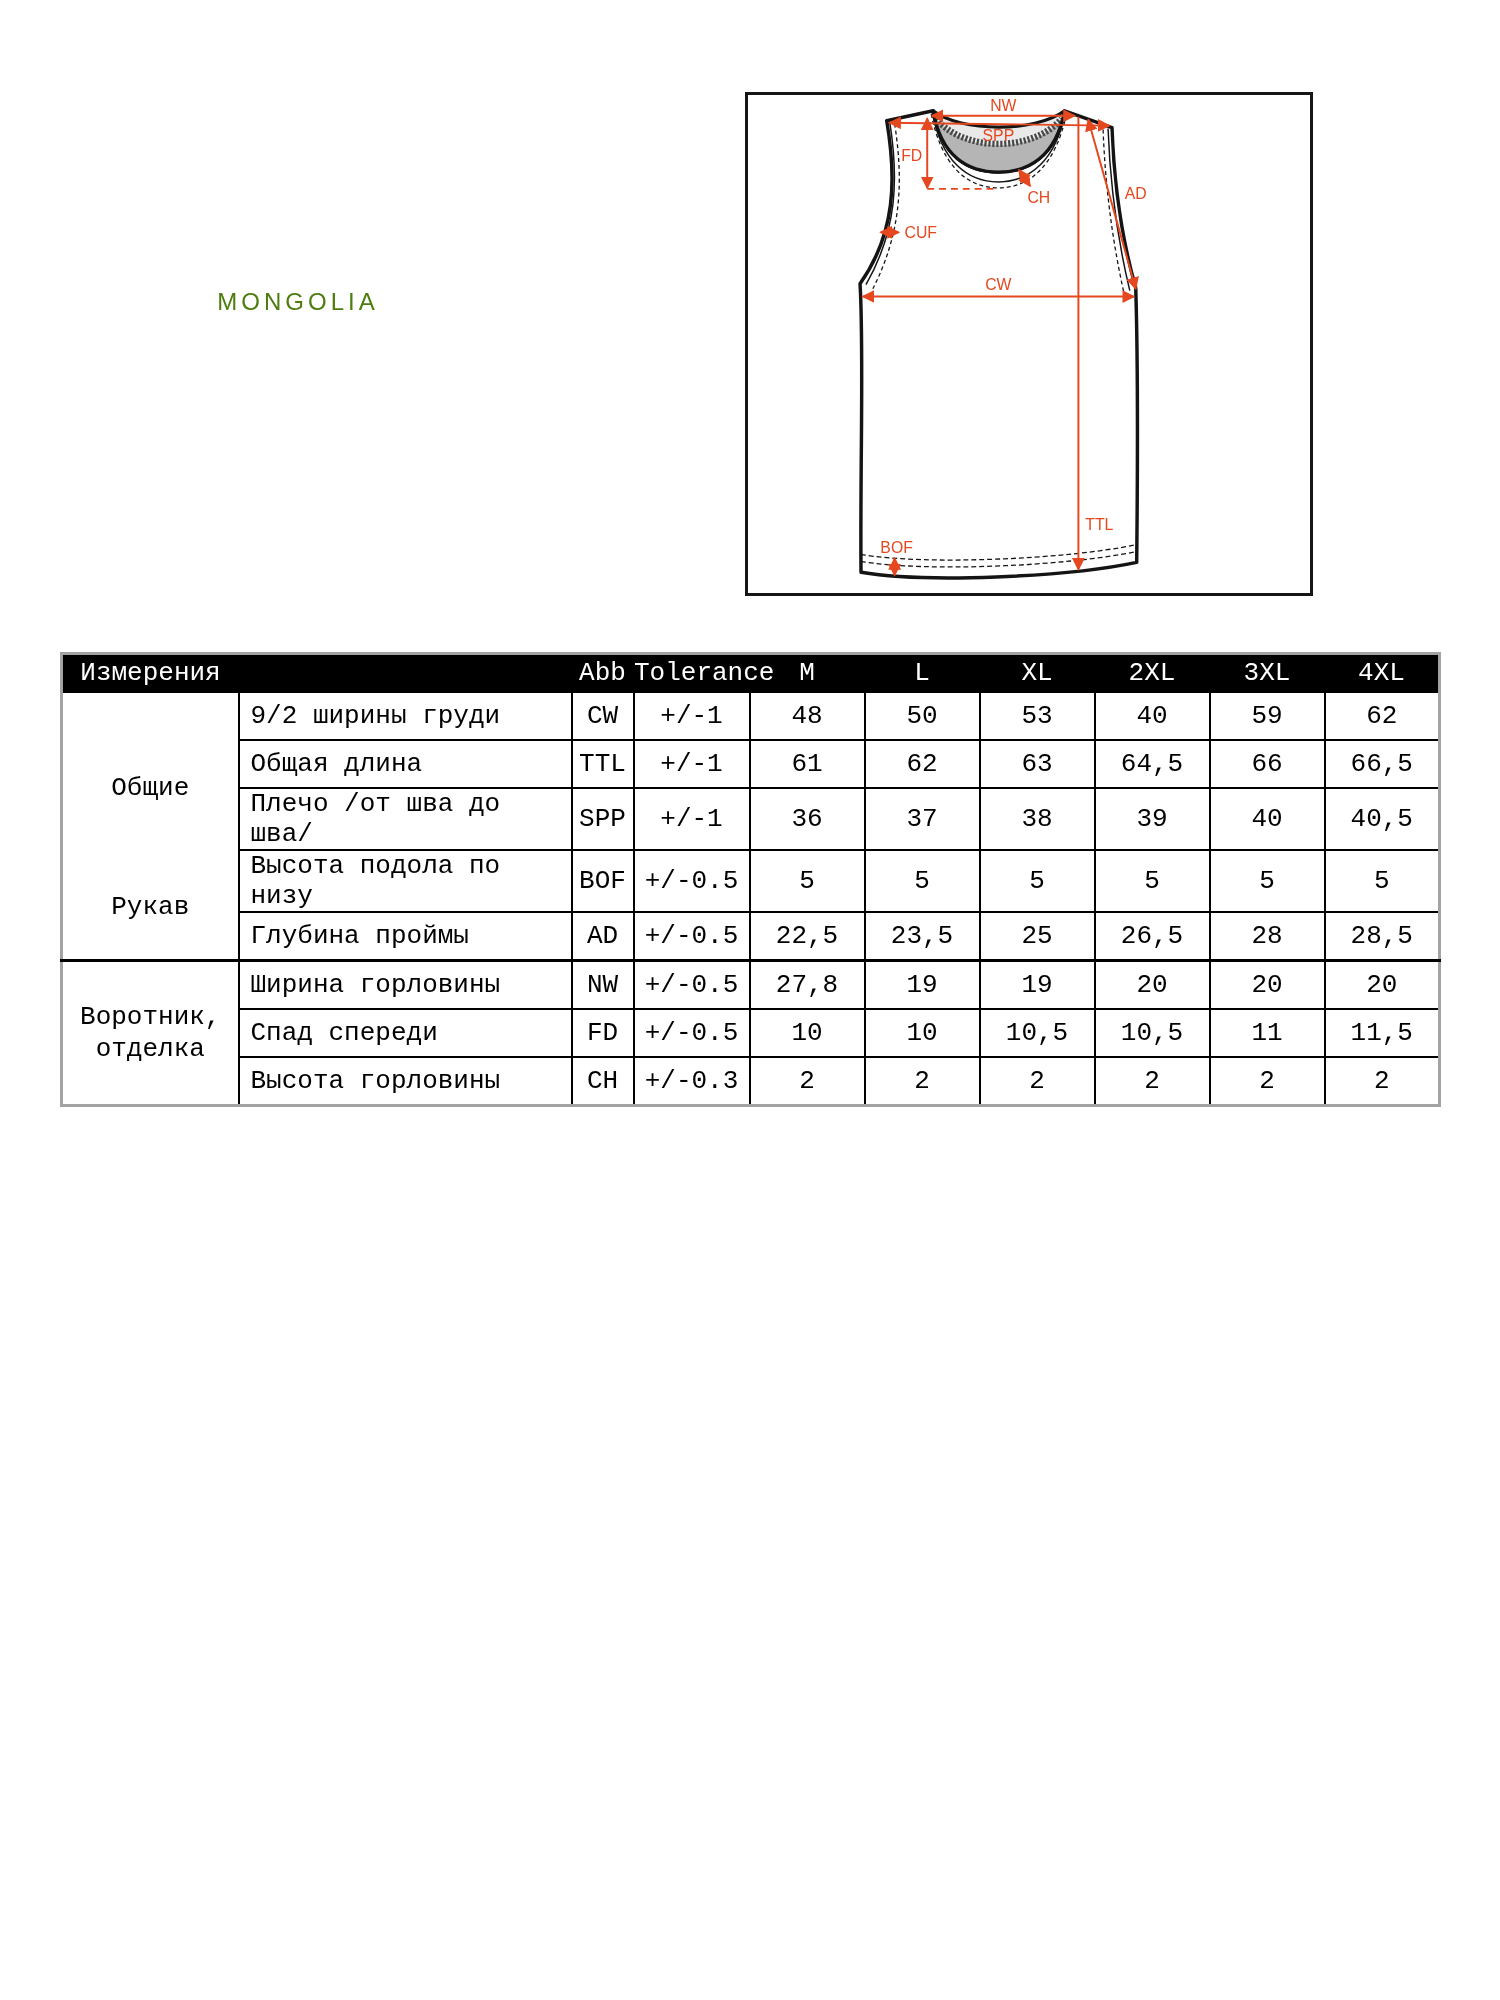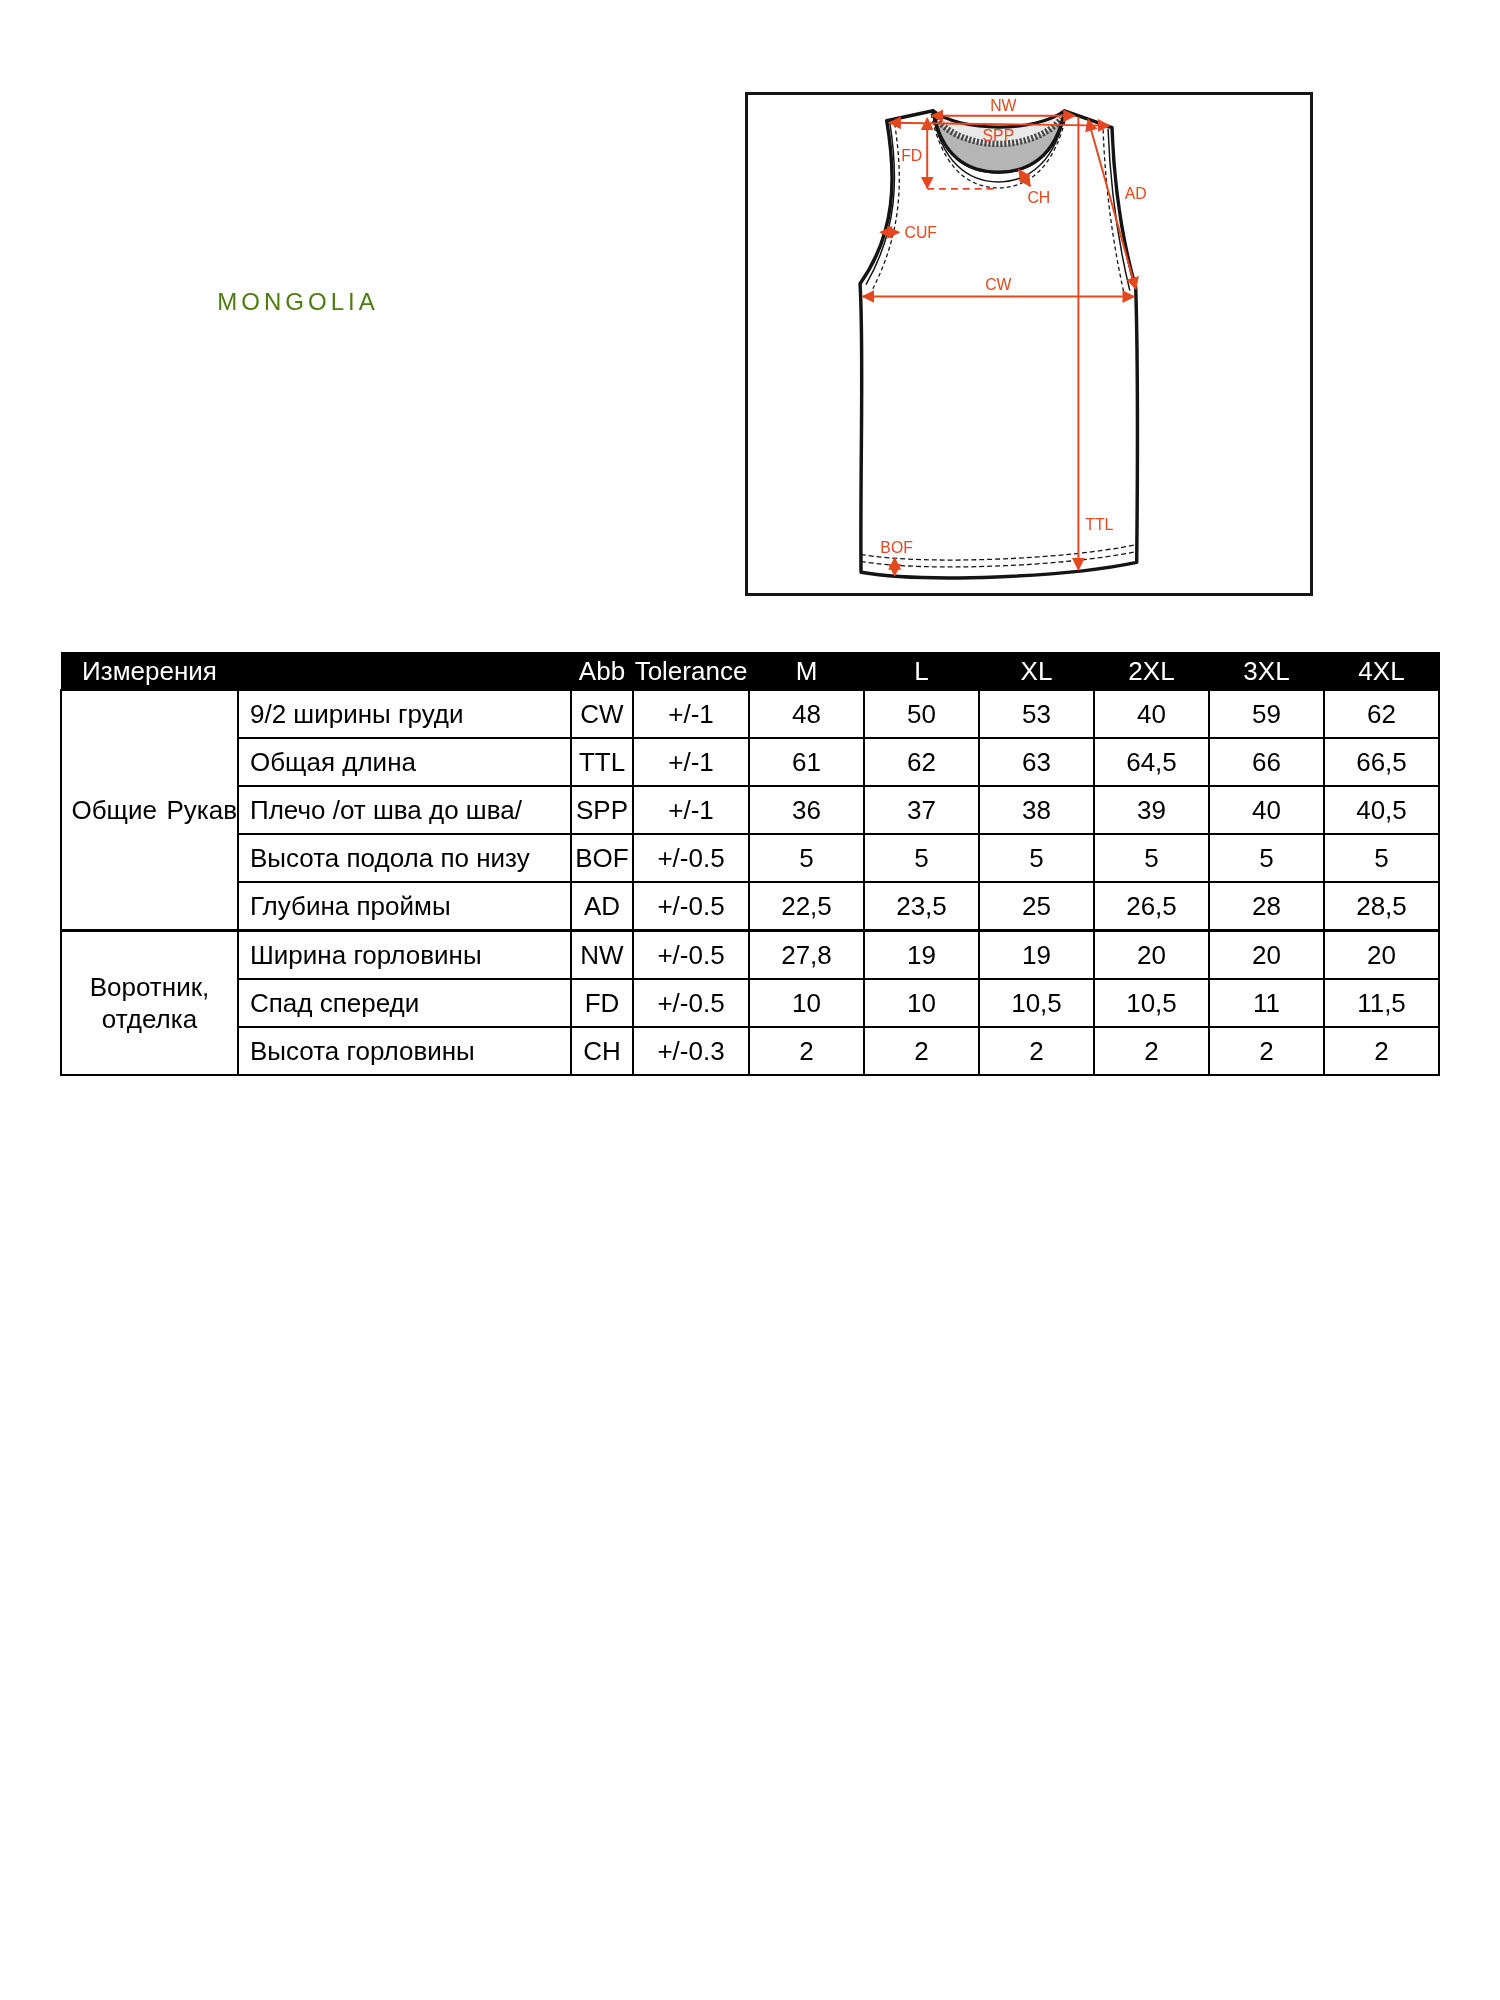--- a/index.html
+++ b/index.html
@@ -12,28 +12,28 @@
   .logo-sub{margin-top:8px;font-size:24px;letter-spacing:4px;color:#4d7c0f;font-weight:400;}
 
   
   .diagram-box{position:absolute;left:745px;top:92px;width:568px;height:504px;
                border:3px solid #161616;box-sizing:border-box;background:#fff;}
   .diagram-box svg{display:block;width:100%;height:100%;}
   .dim-label{font-family:"Liberation Sans",sans-serif;font-size:16px;}
 
   
   .mtable{position:absolute;left:60px;top:652px;width:1378px;border-collapse:collapse;
-          table-layout:fixed;font-size:26px;border:1px solid #a3a3a3;}
+          table-layout:fixed;font-size:26px;border:3px solid #a3a3a3;font-family:Liberation Mono, monospace;}
   .mtable th{background:#000;color:#fff;font-weight:400;height:36px;padding:0;
              border:1px solid #000;text-align:center;}
   .mtable td{border:2px solid #000;height:46px;padding:0;text-align:center;background:#fff;}
   .mtable td.name{text-align:left;padding-left:11px;}
   .mtable tr.sep td{border-top:3px solid #000;margin-left:11px;}
   .group-cell{padding:0;vertical-align:top;}
-  .group-stack{display:flex;flex-direction:row;height:238px;}
+  .group-stack{display:flex;flex-direction:column;height:238px;}
   .group-stack .g4{flex:4;display:flex;align-items:center;justify-content:center;}
   .group-stack .g1{flex:1;display:flex;align-items:center;justify-content:center;}
   .group-cell3{line-height:1.25;}
 </style>
 </head>
 <body>
 
 <div class="page">
 
   <div class="logo">

